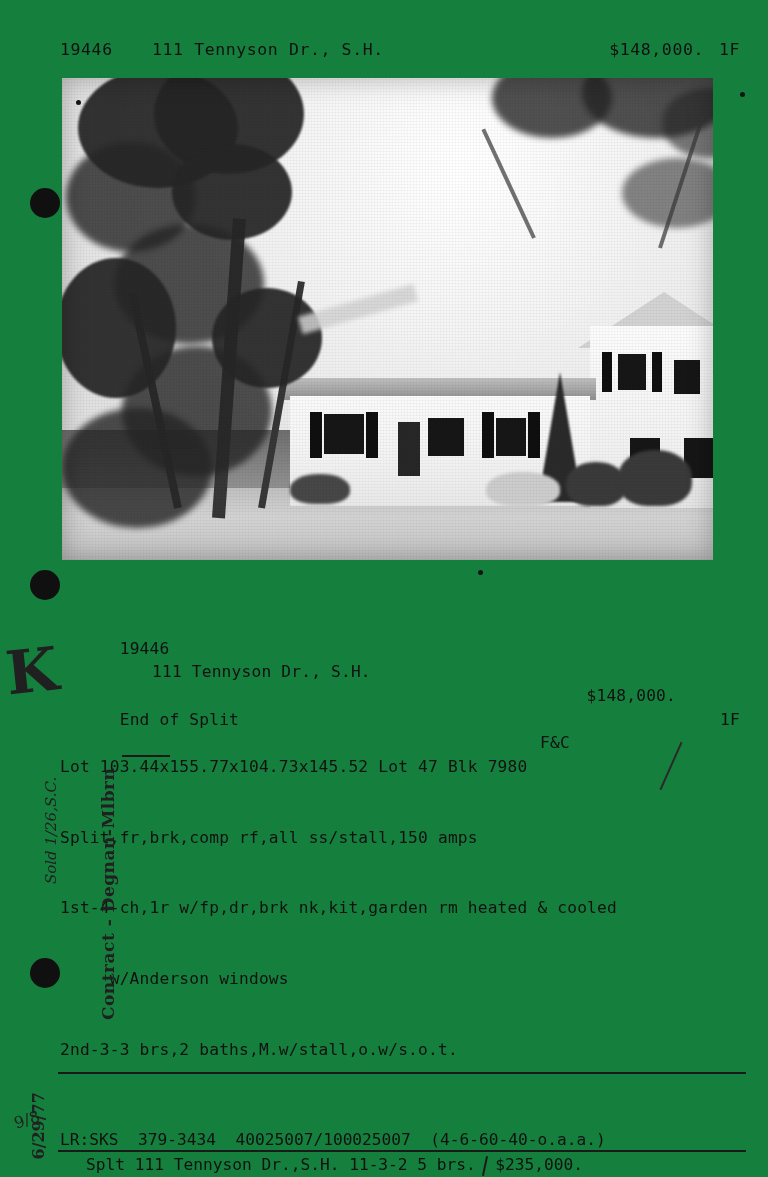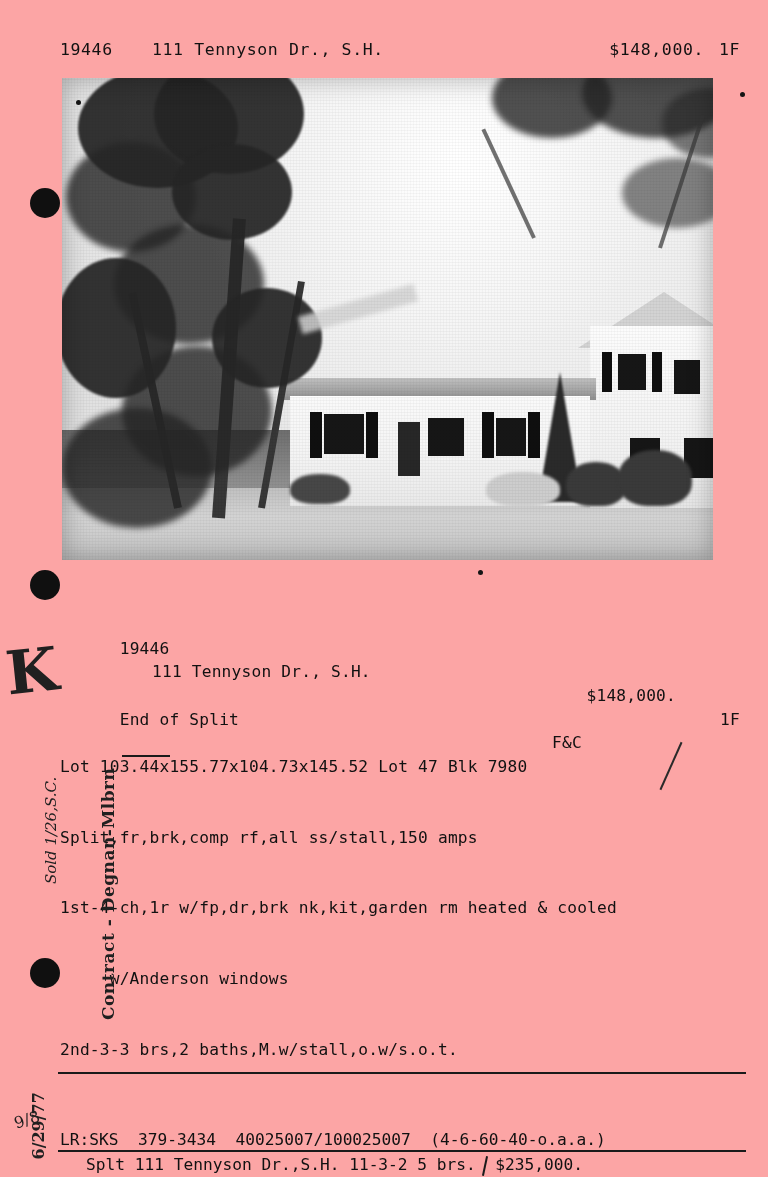--- a/index.html
+++ b/index.html
@@ -12,21 +12,21 @@
     height: 1177px;
     position: relative;
     font-family: "DejaVu Sans Mono", monospace;
     color: #111111;
     overflow: hidden;
   }
 
   .page {
     position: absolute;
     inset: 0;
-    background: #fca5a5;
+    background: #15803d;
   }
 
   
   .header-line {
     position: absolute;
     top: 40px;
     left: 60px;
     right: 28px;
     height: 22px;
     font-size: 16.5px;
@@ -149,21 +149,21 @@
     left: 60px;
     width: 680px;
     font-size: 16.2px;
     line-height: 23.6px;
     letter-spacing: 0.2px;
     white-space: pre;
   }
   .listing .row { position: relative; height: 23.6px; }
   .listing .row .c-right { position: absolute; right: 64px; }
   .listing .row .c-far { position: absolute; right: 0; }
-  .listing .row .c-mid { position: absolute; left: 492px; }
+  .listing .row .c-mid { position: absolute; left: 480px; }
   .listing .row .c-addr { position: absolute; left: 92px; }
 
   
   .rule {
     position: absolute;
     left: 58px;
     width: 688px;
     height: 2px;
     background: #1a1a1a;
   }

